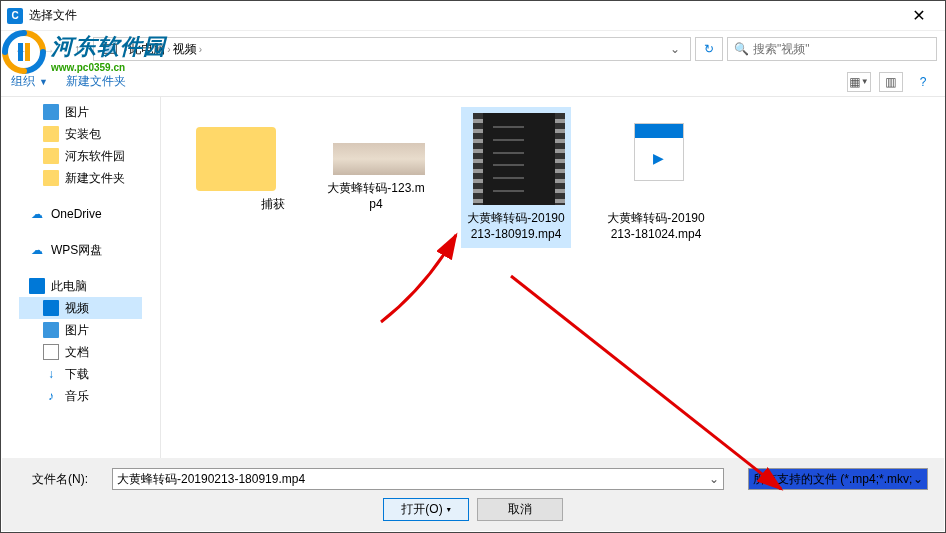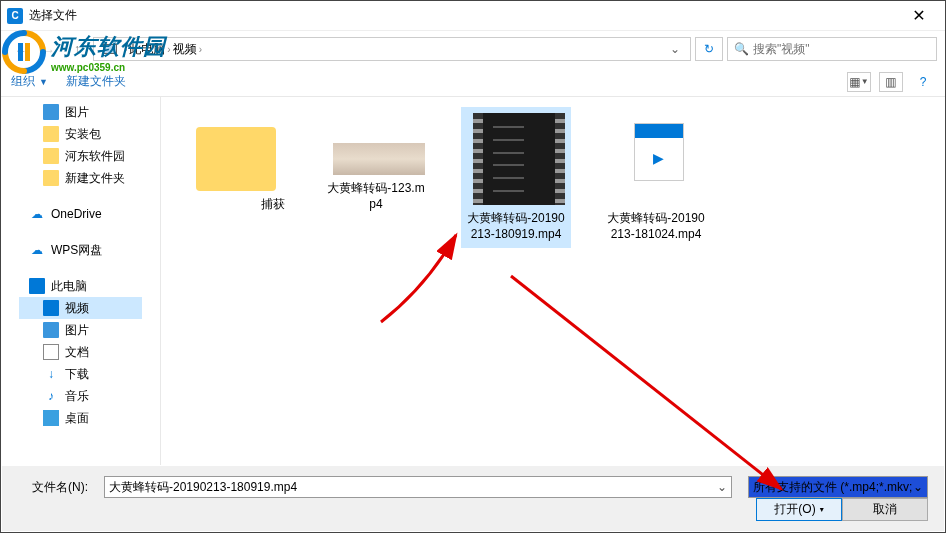--- a/index.html
+++ b/index.html
@@ -47,27 +47,27 @@
 .thumb.img-th{background:linear-gradient(#d8c8b8,#e8dccc,#c8b8a8);height:32px;margin-top:30px}
 .thumb.vid-th{background:#1a1a1a;border-left:10px solid #333;border-right:10px solid #333;position:relative}
 .thumb.vid-th::before,.thumb.vid-th::after{content:"";position:absolute;top:0;bottom:0;width:10px;background:repeating-linear-gradient(#333 0 6px,#999 6px 10px)}
 .thumb.vid-th::before{left:-10px}
 .thumb.vid-th::after{right:-10px}
 .thumb.vid-ic{display:flex;align-items:flex-start;justify-content:center}
 .vid-ic-inner{width:50px;height:58px;background:#fff;border:1px solid #ccc;position:relative;margin-top:10px}
 .vid-ic-inner::before{content:"";position:absolute;top:0;left:0;right:0;height:14px;background:#0078d7}
 .vid-ic-inner::after{content:"▶";position:absolute;top:26px;left:18px;color:#0078d7;font-size:14px}
 .footer{background:#f0f0f0;padding:10px 16px;position:absolute;bottom:1px;left:1px;right:1px}
-.fn-row{display:flex;align-items:center;gap:16px;}
+.fn-row{display:flex;align-items:center;gap:24px;margin-bottom:8px}
 .fn-label{width:70px;text-align:right}
 .fn-input{flex:1;height:22px;border:1px solid #999;padding:0 4px;display:flex;align-items:center;background:#fff}
 .fn-input input{border:0;outline:0;width:100%}
 .fn-input .dd{color:#555;margin-left:auto}
 .filter{width:180px;height:22px;border:1px solid #999;padding:0 4px;display:flex;align-items:center;background:#1d4ed8}
-.btn-row{display:flex;justify-content:flex-end;}
+.btn-row{display:flex;justify-content:center;gap:8px}
 .btn{width:86px;height:23px;border:1px solid #aaa;background:#e1e1e1;display:flex;align-items:center;justify-content:center;cursor:pointer}
 .btn.primary{border:1px solid #0078d7;background:#e5f1fb}
 .btn .dd{margin-left:4px;font-size:8px}
 .arrow{position:absolute;pointer-events:none}
 .watermark{position:absolute;top:28px;left:0;z-index:10;display:flex;align-items:center;gap:4px}
 .watermark .logo{width:46px;height:46px}
 .watermark .wm-text{display:flex;flex-direction:column}
 .watermark .wm-cn{font-size:22px;font-weight:bold;color:#006a9c;letter-spacing:1px;font-style:italic}
 .watermark .wm-url{font-size:10px;color:#2aa000;font-weight:bold}
 .vid-lines{position:absolute;top:8px;left:10px;right:10px;bottom:8px;display:flex;flex-direction:column;justify-content:space-around}
@@ -164,24 +164,20 @@
           <span>文档</span>
         </div>
       <div class="item">
           <div class="ic dl">↓</div>
           <span>下载</span>
         </div>
       <div class="item">
           <div class="ic music">♪</div>
           <span>音乐</span>
         </div>
-      <div class="item">
-          <div class="ic" style="background:#3aa0e0"></div>
-          <span>桌面</span>
-        </div>
     </div>
 
     <div class="files">
       <div class="file">
         <div class="thumb folder-lg"></div>
         <div class="fname">捕获</div>
       </div>
       <div class="file">
         <div class="thumb img-th"></div>
         <div class="fname">大黄蜂转码-123.mp4</div>

